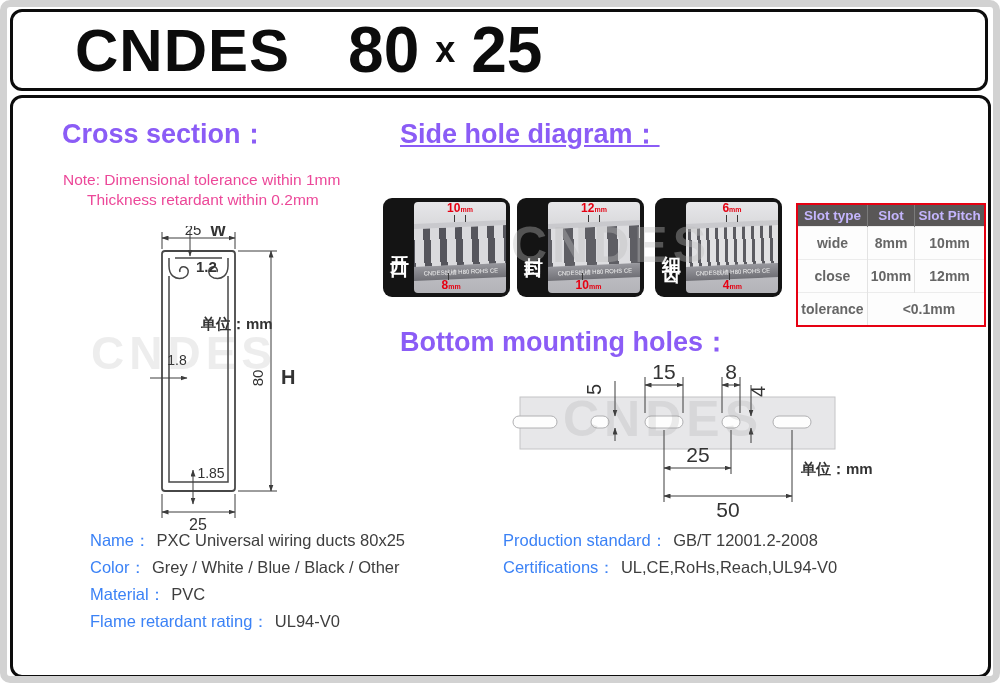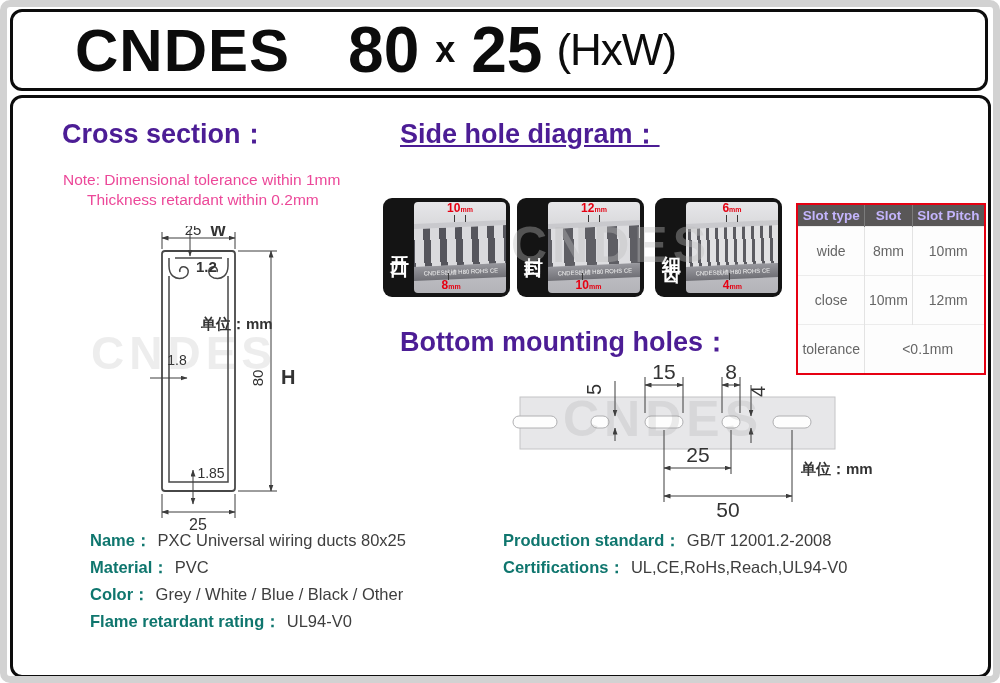--- a/index.html
+++ b/index.html
@@ -13,21 +13,21 @@
     display:flex;align-items:center;}
   .brand{margin-left:62px;font-size:60px;font-weight:800;color:#0c0c0c;letter-spacing:1px;}
   .size-group{margin-left:58px;display:flex;align-items:center;color:#0c0c0c;}
   .size-num{font-size:64px;font-weight:800;}
   .size-x{font-size:36px;font-weight:800;margin:0 16px;}
   .size-suffix{font-size:44px;font-weight:400;margin-left:14px;letter-spacing:-1px;}
 
   
   .main-box{position:absolute;left:10px;top:95px;width:975px;height:577px;
     border:3px solid #0c0c0c;border-radius:12px;background:#fff;}
-  .section-title{position:absolute;font-size:27px;font-weight:700;color:#4c1d95;white-space:nowrap;}
+  .section-title{position:absolute;font-size:27px;font-weight:700;color:#8b5cf6;white-space:nowrap;}
   .note{position:absolute;left:50px;top:72px;font-size:15.5px;color:#ec4899;line-height:20px;}
   .note .l2{padding-left:24px;}
 
   
   .wm{position:absolute;font-weight:800;letter-spacing:5px;z-index:6;pointer-events:none;}
   .wm1{left:78px;top:228px;font-size:46px;color:rgba(110,110,110,0.12);}
   .wm2{left:498px;top:118px;font-size:50px;color:rgba(190,190,190,0.38);}
   .wm3{left:550px;top:292px;font-size:50px;color:rgba(120,120,120,0.14);}
 
   
@@ -54,50 +54,49 @@
   .dim-bot::before{content:"";display:block;width:2px;height:7px;margin-left:6px;
     border-left:1px solid #3a3a3a;}
   .u{font-size:7px;}
 
   
   .slot-table{position:absolute;left:783px;top:105px;width:190px;border-collapse:collapse;
     border:2px solid #e60012;font-size:14px;color:#666;z-index:2;background:#fdfdfd;}
   .slot-table th{background:#595757;color:#c4b5fd;font-size:13.5px;font-weight:600;
     padding:3px 2px;border-left:1px solid #7b7b7b;}
   .slot-table th:first-child{border-left:none;}
-  .slot-table td{text-align:center;height:16px;padding:16px 2px;
-    border-left:1px solid #e3e3e3;border-top:1px solid #ececec;}
+  .slot-table td{text-align:center;height:16px;padding:8px 2px;
+    border-left:1px solid #e3e3e3;border-top:1px solid #ececec;font-weight:bold;}
   .slot-table td:first-child{border-left:none;}
   .slot-table td.tol-val{text-align:center;padding-left:8px;}
 
   
   .specs{position:absolute;top:432px;font-size:16.5px;color:#3e3e3e;}
   .specs-left{left:77px;}
   .specs-right{left:490px;}
   .spec-line{margin-bottom:5px;white-space:nowrap;}
-  .spec-label{font-weight:700;color:#0f766e;margin-right:6px;}
+  .spec-label{font-weight:400;color:#3b82f6;margin-right:6px;}
 
   
   .cross-svg{position:absolute;left:100px;top:128px;z-index:2;}
   .holes-svg{position:absolute;left:482px;top:263px;z-index:2;}
   svg text{font-family:"Liberation Sans","DejaVu Sans",sans-serif;fill:#333;}
 </style>
 </head>
 <body>
 
 <div class="canvas">
   <div class="frame"></div>
 
   <div class="header-box">
     <div class="brand">CNDES</div>
     <div class="size-group">
       <span class="size-num">80</span>
       <span class="size-x">x</span>
       <span class="size-num">25</span>
-      <span class="size-suffix">(HxW)</span>
     </div>
   </div>
 
   <div class="main-box">
 
     <div class="wm wm1">CNDES</div>
     <div class="wm wm2">CNDES</div>
     <div class="wm wm3">CNDES</div>
 
     <div class="section-title" style="left:49px;top:18px;">Cross section：</div>
@@ -251,24 +250,24 @@
       <text x="233" y="156" font-size="21" text-anchor="middle">50</text>
 
       <text x="306" y="113" font-size="15" font-weight="700" fill="#333">单位：mm</text>
     </svg>
 
     <div class="specs specs-left">
       <div class="spec-line">
         <span class="spec-label">Name：</span><span class="spec-value">PXC Universal wiring ducts 80x25</span>
       </div>
       <div class="spec-line">
+        <span class="spec-label">Color：</span><span class="spec-value">Grey / White / Blue / Black / Other</span>
+      </div>
+      <div class="spec-line">
         <span class="spec-label">Material：</span><span class="spec-value">PVC</span>
-      </div>
-      <div class="spec-line">
-        <span class="spec-label">Color：</span><span class="spec-value">Grey / White / Blue / Black / Other</span>
       </div>
       <div class="spec-line">
         <span class="spec-label">Flame retardant rating：</span><span class="spec-value">UL94-V0</span>
       </div>
     </div>
     <div class="specs specs-right">
       <div class="spec-line">
         <span class="spec-label">Production standard：</span><span class="spec-value">GB/T 12001.2-2008</span>
       </div>
       <div class="spec-line">

